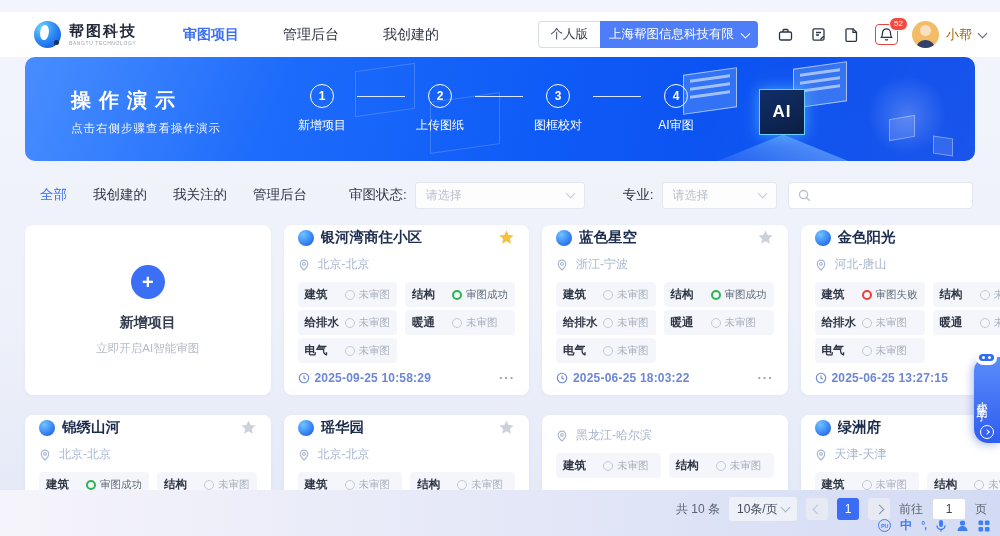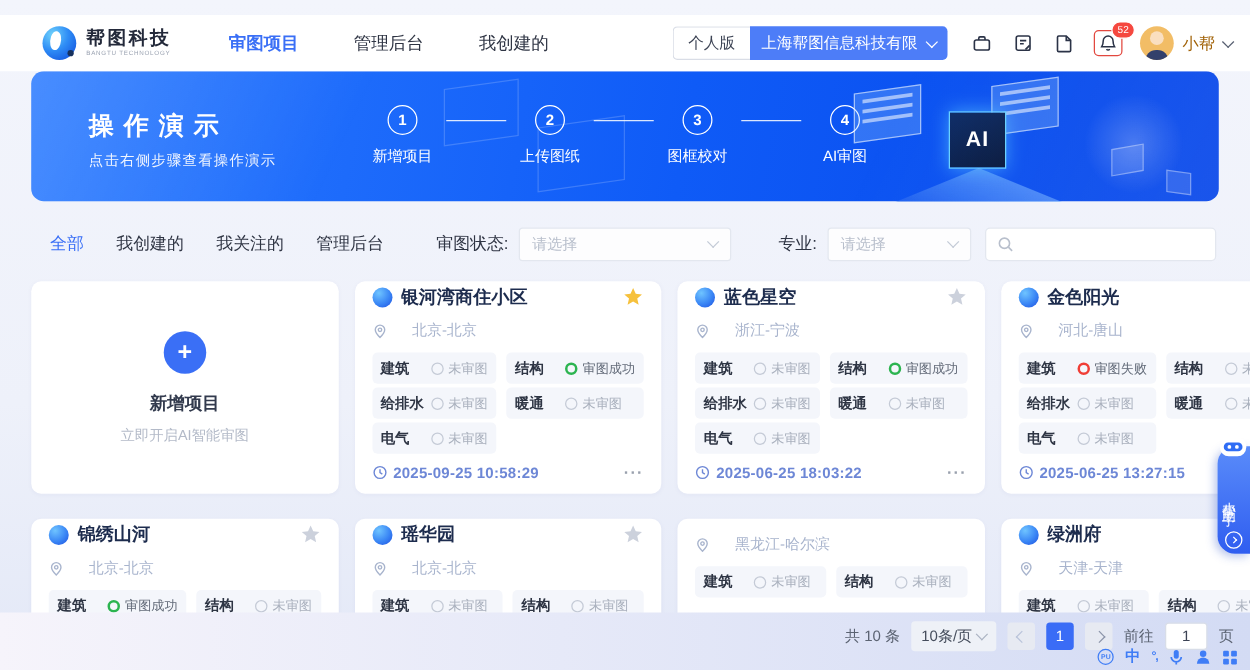--- a/index.html
+++ b/index.html
@@ -70,21 +70,21 @@
   .new-card { display:flex; flex-direction:column; align-items:center; justify-content:center; cursor:pointer; }
   .plus-circle { width:34px; height:34px; border-radius:50%; background:#3a6ff6; color:#fff; font-size:20px; display:flex; align-items:center; justify-content:center; font-weight:bold; line-height:0; }
   .new-title { margin-top:15px; font-size:14px; font-weight:bold; color:#323a4d; }
   .new-sub { margin-top:9px; font-size:11.5px; color:#b3bac8; }
   .project-card { padding:3px 14px 9px; position:relative; cursor:pointer; }
   .card-head { display:flex; align-items:center; gap:7px; }
   .sphere { width:16px; height:16px; border-radius:50%; background:radial-gradient(circle at 32% 28%,#6fc4ff 0%,#3a86f5 55%,#1d4fe0 100%); flex:none; }
   .pname { font-size:14.5px; font-weight:bold; color:#1d2c4e; white-space:nowrap; overflow:hidden; flex:1; }
   .star { width:17px; height:17px; fill:#ccd1dc; flex:none; cursor:pointer; }
   .star.on { fill:#f6c13d; }
-  .card-loc { display:flex; align-items:center; gap:20px; margin-top:9px; color:#a8b4cd; font-size:12px; }
+  .card-loc { display:flex; align-items:center; gap:8px; margin-top:9px; color:#a8b4cd; font-size:12px; }
   .badges { margin-top:9px; display:grid; grid-template-columns:repeat(2,1fr); gap:3px 8px; }
   .badge { height:25px; background:#f4f6fb; border-radius:4px; display:flex; align-items:center; padding:0 7px; gap:4px; }
   .bname { font-size:11.5px; font-weight:bold; color:#2e3544; min-width:36px; }
   .dot { width:10px; height:10px; border-radius:50%; border:1.5px solid #c4cad6; flex:none; }
   .badge.success .dot { border:2px solid #2cb450; }
   .badge.fail .dot { border:2px solid #f03e36; }
   .stext { font-size:10.5px; color:#a9b0bd; white-space:nowrap; }
   .badge.success .stext, .badge.fail .stext { color:#636b79; }
   .card-foot { position:absolute; left:14px; right:14px; bottom:10px; display:flex; align-items:center; gap:5px; }
   .pdate { font-size:12px; color:#6d87d6; font-weight:bold; letter-spacing:.2px; }

